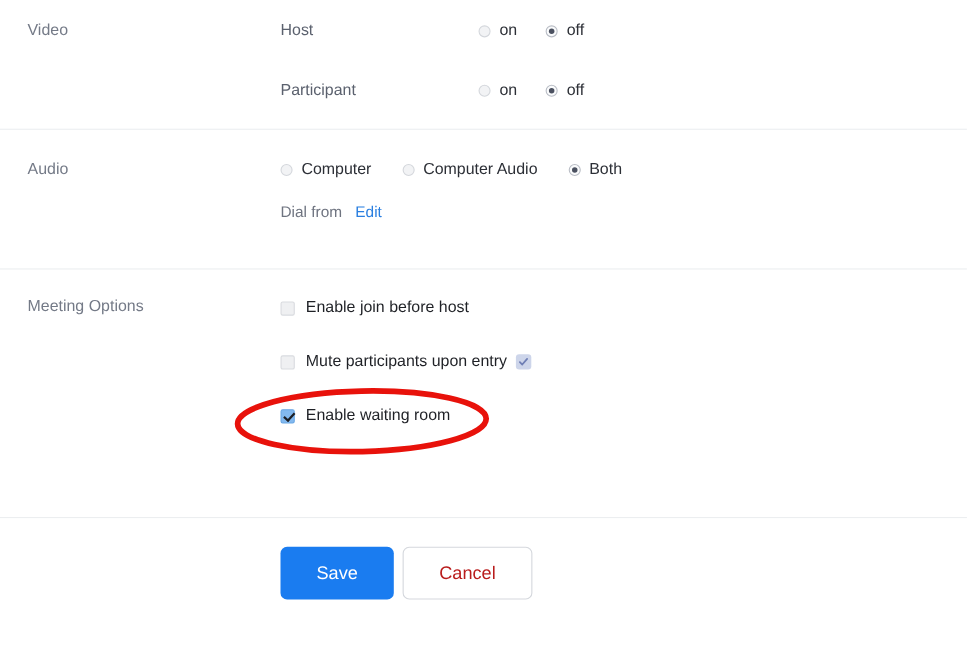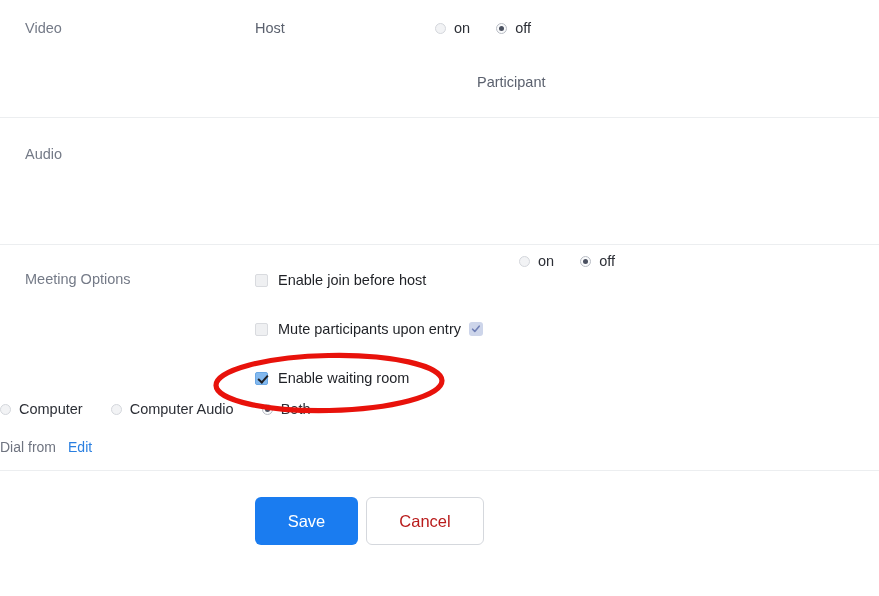--- a/index.html
+++ b/index.html
@@ -48,21 +48,21 @@
   }
 
   
   #video-section { height: 118px; padding-top: 18px; }
   .vrow {
     display: flex;
     align-items: center;
     height: 20px;
     margin-bottom: 34px;
   }
-  .vrow:last-child { margin-bottom: 0; flex-direction: column; }
+  .vrow:last-child { margin-bottom: 0; }
   .vrow-label {
     width: 180px;
     flex: 0 0 180px;
     color: #5b616e;
     font-size: 14.5px;
     line-height: 20px;
   }
   .radio-group {
     display: flex;
     align-items: center;
@@ -103,21 +103,21 @@
     background: #4b5160;
   }
   .radio-text {
     margin-left: 8px;
     font-size: 14.5px;
     line-height: 18px;
     color: #2c2f36;
   }
 
   
-  #audio-section { height: 127px; padding-top: 26px; flex-direction: column; }
+  #audio-section { height: 127px; padding-top: 26px; }
   .arow {
     display: flex;
     align-items: center;
     height: 20px;
   }
   .audio-opts { display: flex; align-items: center; }
   .audio-opts .radio-opt { margin-right: 28px; }
   .dial-row {
     margin-top: 19px;
     display: flex;

